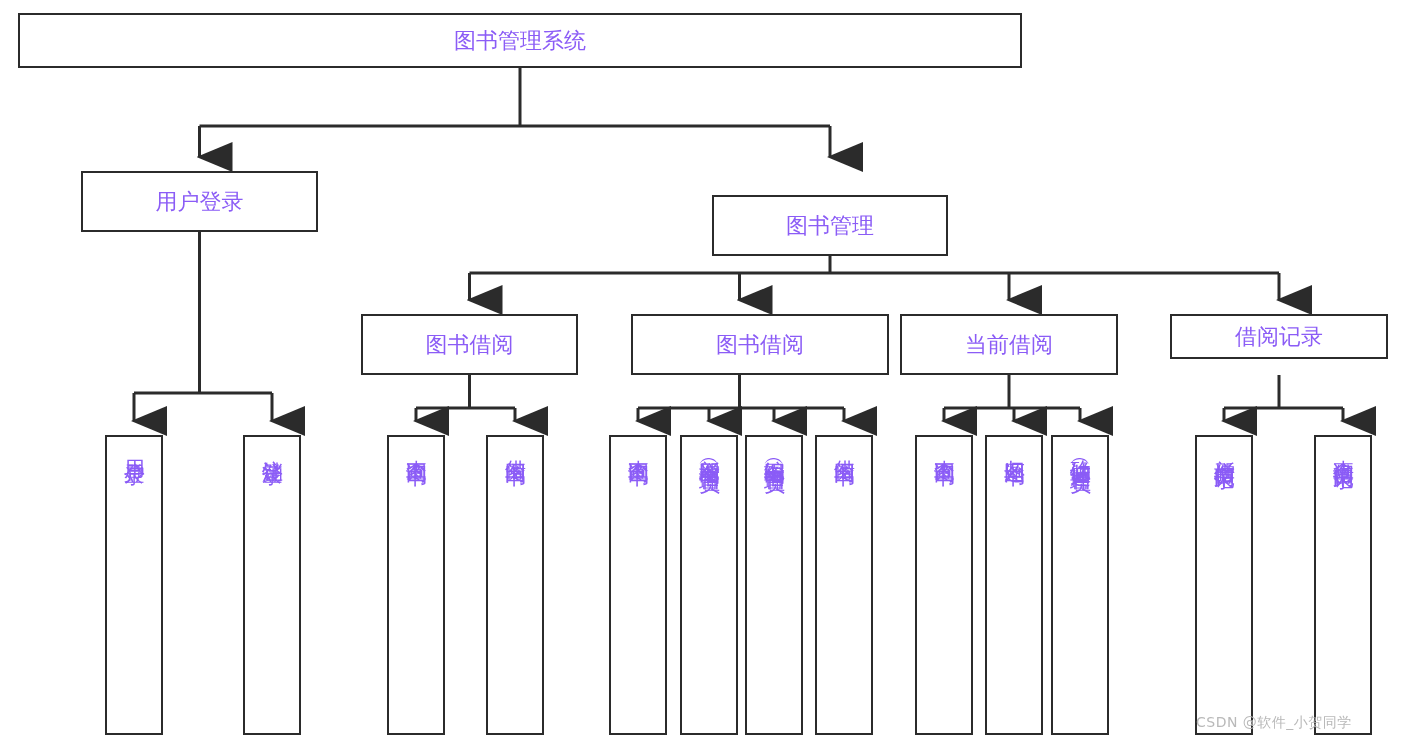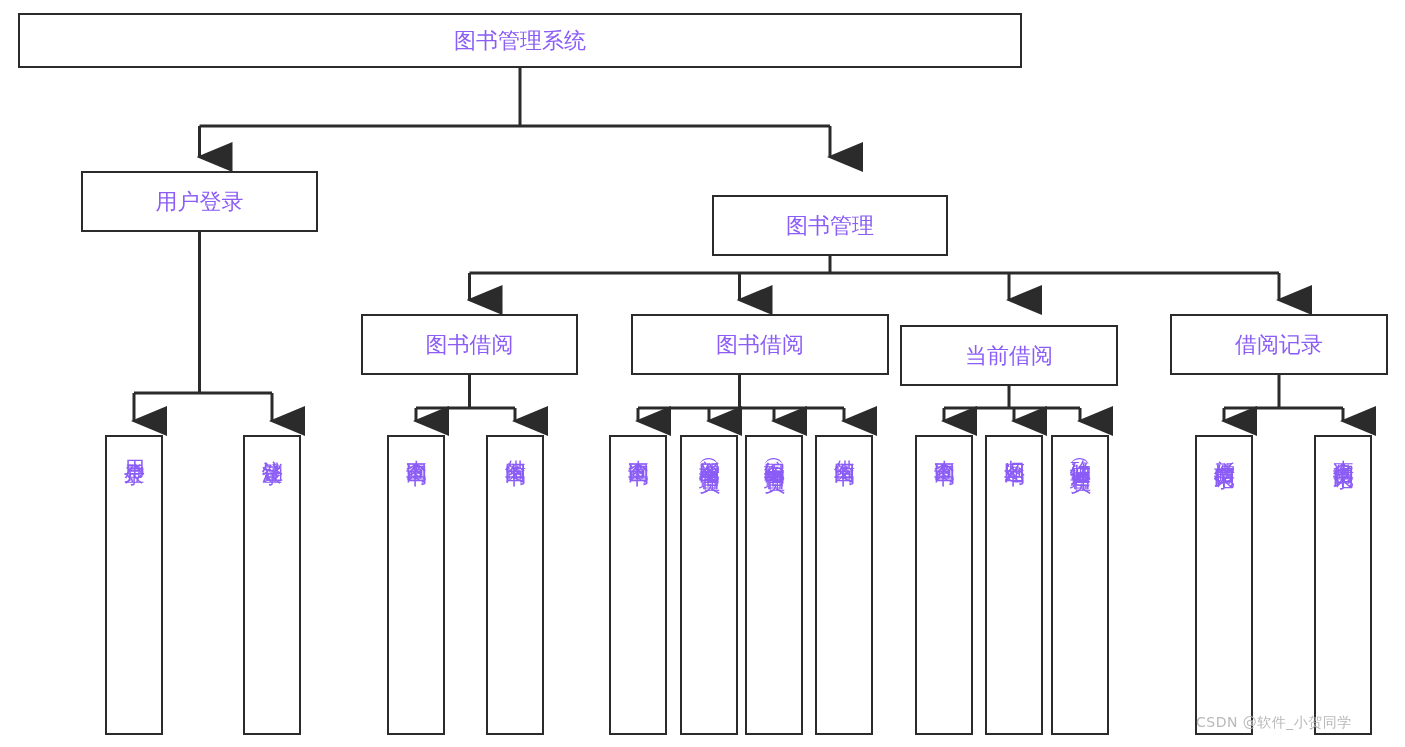--- a/index.html
+++ b/index.html
@@ -122,24 +122,24 @@
   <div class="node horizontal" id="node-l2-1" style="left: 712px; top: 171px; width: 236px; height: 61px; margin-top: 24px;">
     <span class="label">图书管理</span>
   </div>
 
   <div class="node horizontal" id="node-l3-0" style="left: 361px; top: 314px; width: 217px; height: 61px;">
     <span class="label">图书借阅</span>
   </div>
   <div class="node horizontal" id="node-l3-1" style="left: 631px; top: 314px; width: 258px; height: 61px;">
     <span class="label">图书借阅</span>
   </div>
-  <div class="node horizontal" id="node-l3-2" style="left: 900px; top: 314px; width: 218px; height: 61px; margin-top: 11px;">
+  <div class="node horizontal" id="node-l3-2" style="left: 900px; top: 314px; width: 218px; height: 61px;">
     <span class="label">当前借阅</span>
   </div>
-  <div class="node horizontal" id="node-l3-3" style="left: 1170px; top: 314px; width: 218px; height: 61px;">
+  <div class="node horizontal" id="node-l3-3" style="left: 1170px; top: 314px; width: 218px; height: 45px;">
     <span class="label">借阅记录</span>
   </div>
 
   <div class="node vertical" id="leaf-0" style="left: 105px; top: 435px; width: 58px; height: 300px;">
     <span class="label">用户登录</span>
   </div>
   <div class="node vertical" id="leaf-1" style="left: 243px; top: 435px; width: 58px; height: 300px;">
     <span class="label">注销登录</span>
   </div>
   <div class="node vertical" id="leaf-2" style="left: 387px; top: 435px; width: 58px; height: 300px;">

